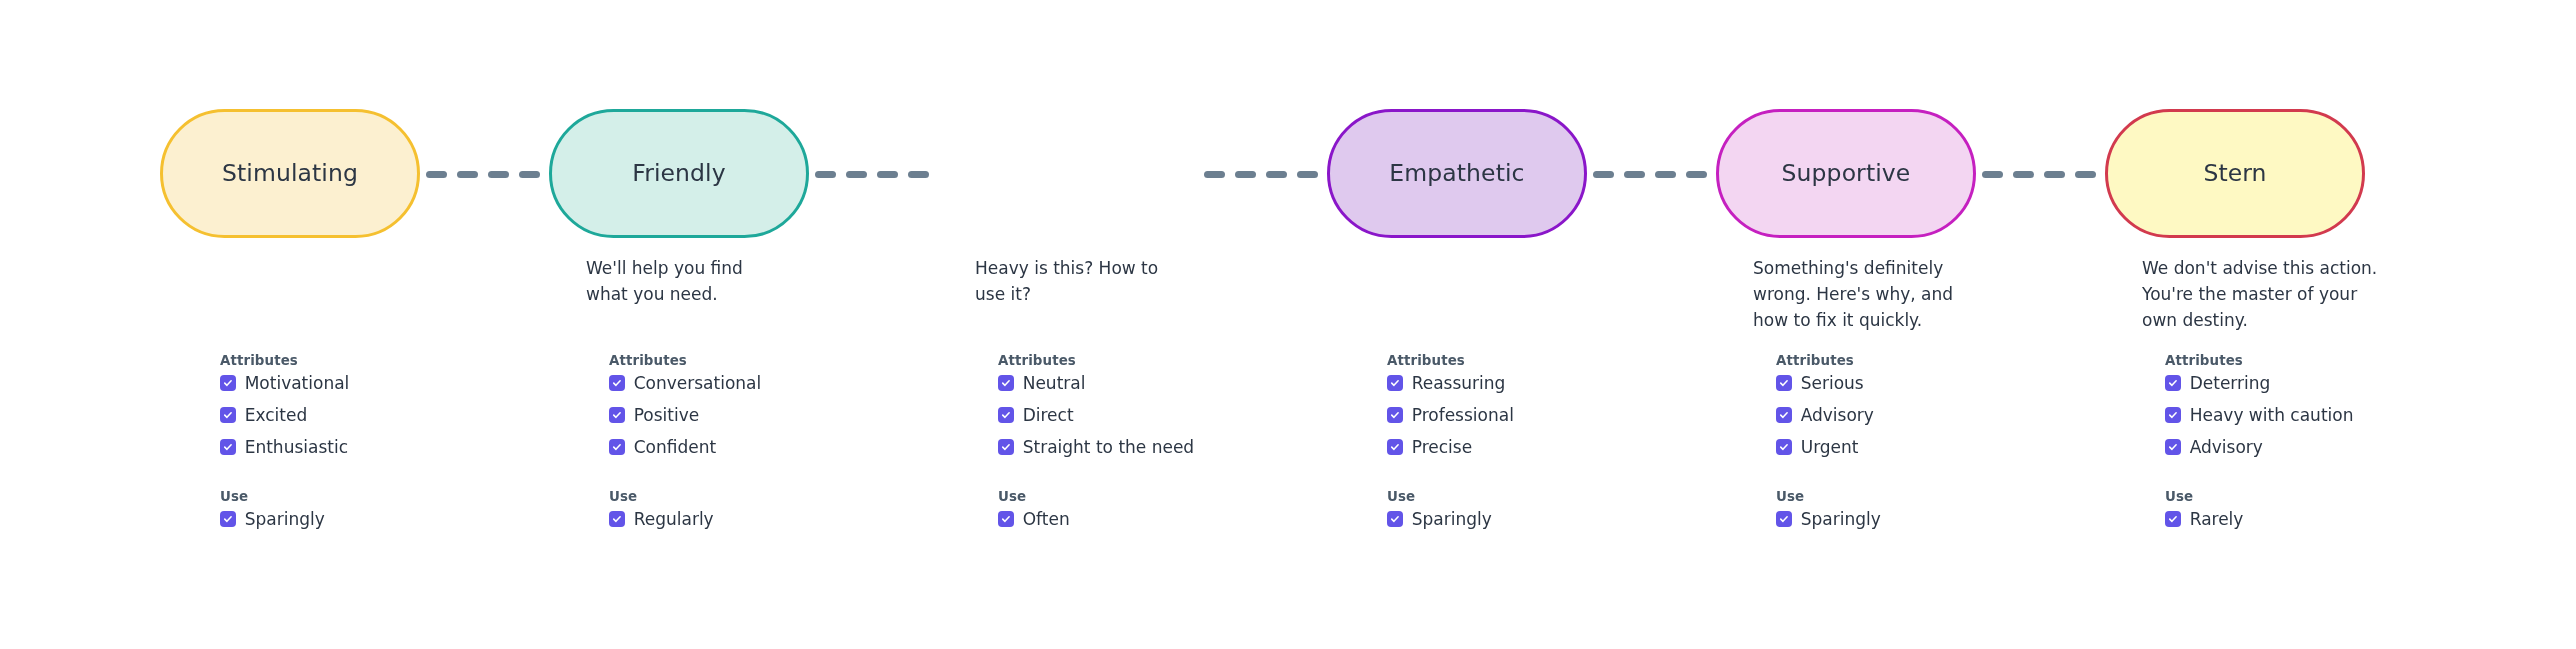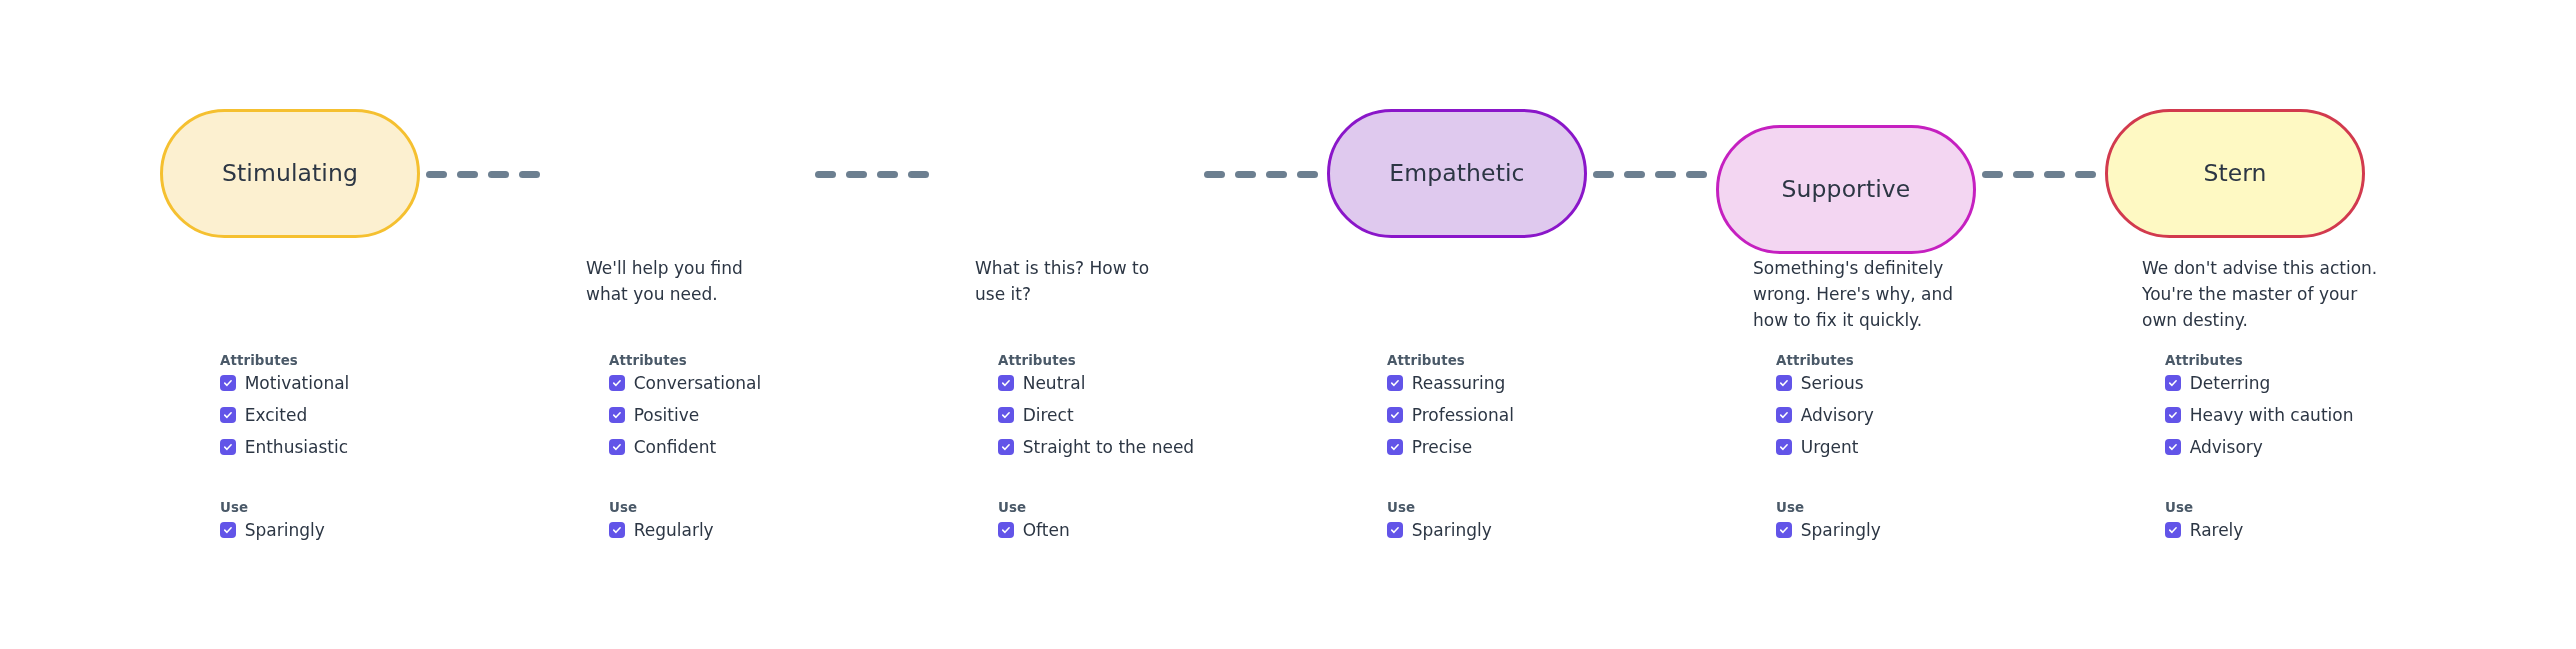--- a/index.html
+++ b/index.html
@@ -86,21 +86,21 @@
     white-space: pre-line;
   }
 
   
   .group {
     position: absolute;
     left: 60px;
     width: 288px;
   }
   .group.attributes { top: 354px; }
-  .group.use        { top: 501px; }
+  .group.use        { top: 490px; }
 
   .group-title {
     font-size: 13.4px;
     font-weight: 700;
     color: #4a5968;
     letter-spacing: 0.1px;
     margin-bottom: 6px;
     line-height: 1;
   }
 
@@ -179,20 +179,23 @@
           <span class="checkbox" style="background: rgb(98, 84, 232);">
             <svg width="10" height="10" viewBox="0 0 15 15" aria-hidden="true">
               <path d="M2.6 7.7 L5.9 11.0 L12.2 4.1" fill="none" stroke="#ffffff" stroke-width="2.3" stroke-linecap="round" stroke-linejoin="round"></path>
             </svg>
           </span>
           <span class="check-label">Sparingly</span>
         </div>
       </div>
     </div>
     <div class="tone-column" style="left: 549px;">
+      <div class="pill" style="background: rgb(212, 239, 233); border-color: rgb(30, 168, 154);">
+        <span class="pill-label">Friendly</span>
+      </div>
       <div class="connector">
         <span class="dash" style="background: rgb(108, 127, 144);"></span>
         <span class="dash" style="background: rgb(108, 127, 144);"></span>
         <span class="dash" style="background: rgb(108, 127, 144);"></span>
         <span class="dash" style="background: rgb(108, 127, 144);"></span>
       </div>
       <div class="description">We'll help you find
 what you need.</div>
       <div class="group attributes">
         <div class="group-title">Attributes</div>
@@ -233,21 +236,21 @@
         </div>
       </div>
     </div>
     <div class="tone-column" style="left: 938px;">
       <div class="connector">
         <span class="dash" style="background: rgb(108, 127, 144);"></span>
         <span class="dash" style="background: rgb(108, 127, 144);"></span>
         <span class="dash" style="background: rgb(108, 127, 144);"></span>
         <span class="dash" style="background: rgb(108, 127, 144);"></span>
       </div>
-      <div class="description">What is this? How to
+      <div class="description">Heavy is this? How to
 use it?</div>
       <div class="group attributes">
         <div class="group-title">Attributes</div>
         <div class="check-row">
           <span class="checkbox" style="background: rgb(98, 84, 232);">
             <svg width="10" height="10" viewBox="0 0 15 15" aria-hidden="true">
               <path d="M2.6 7.7 L5.9 11.0 L12.2 4.1" fill="none" stroke="#ffffff" stroke-width="2.3" stroke-linecap="round" stroke-linejoin="round"></path>
             </svg>
           </span>
           <span class="check-label">Neutral</span>
@@ -324,21 +327,21 @@
           <span class="checkbox" style="background: rgb(98, 84, 232);">
             <svg width="10" height="10" viewBox="0 0 15 15" aria-hidden="true">
               <path d="M2.6 7.7 L5.9 11.0 L12.2 4.1" fill="none" stroke="#ffffff" stroke-width="2.3" stroke-linecap="round" stroke-linejoin="round"></path>
             </svg>
           </span>
           <span class="check-label">Sparingly</span>
         </div>
       </div>
     </div>
     <div class="tone-column" style="left: 1716px;">
-      <div class="pill" style="background: rgb(243, 214, 242); border-color: rgb(197, 32, 192); margin-top: 16px;">
+      <div class="pill" style="background: rgb(243, 214, 242); border-color: rgb(197, 32, 192);">
         <span class="pill-label">Supportive</span>
       </div>
       <div class="connector">
         <span class="dash" style="background: rgb(108, 127, 144);"></span>
         <span class="dash" style="background: rgb(108, 127, 144);"></span>
         <span class="dash" style="background: rgb(108, 127, 144);"></span>
         <span class="dash" style="background: rgb(108, 127, 144);"></span>
       </div>
       <div class="description">Something's definitely
 wrong. Here's why, and

